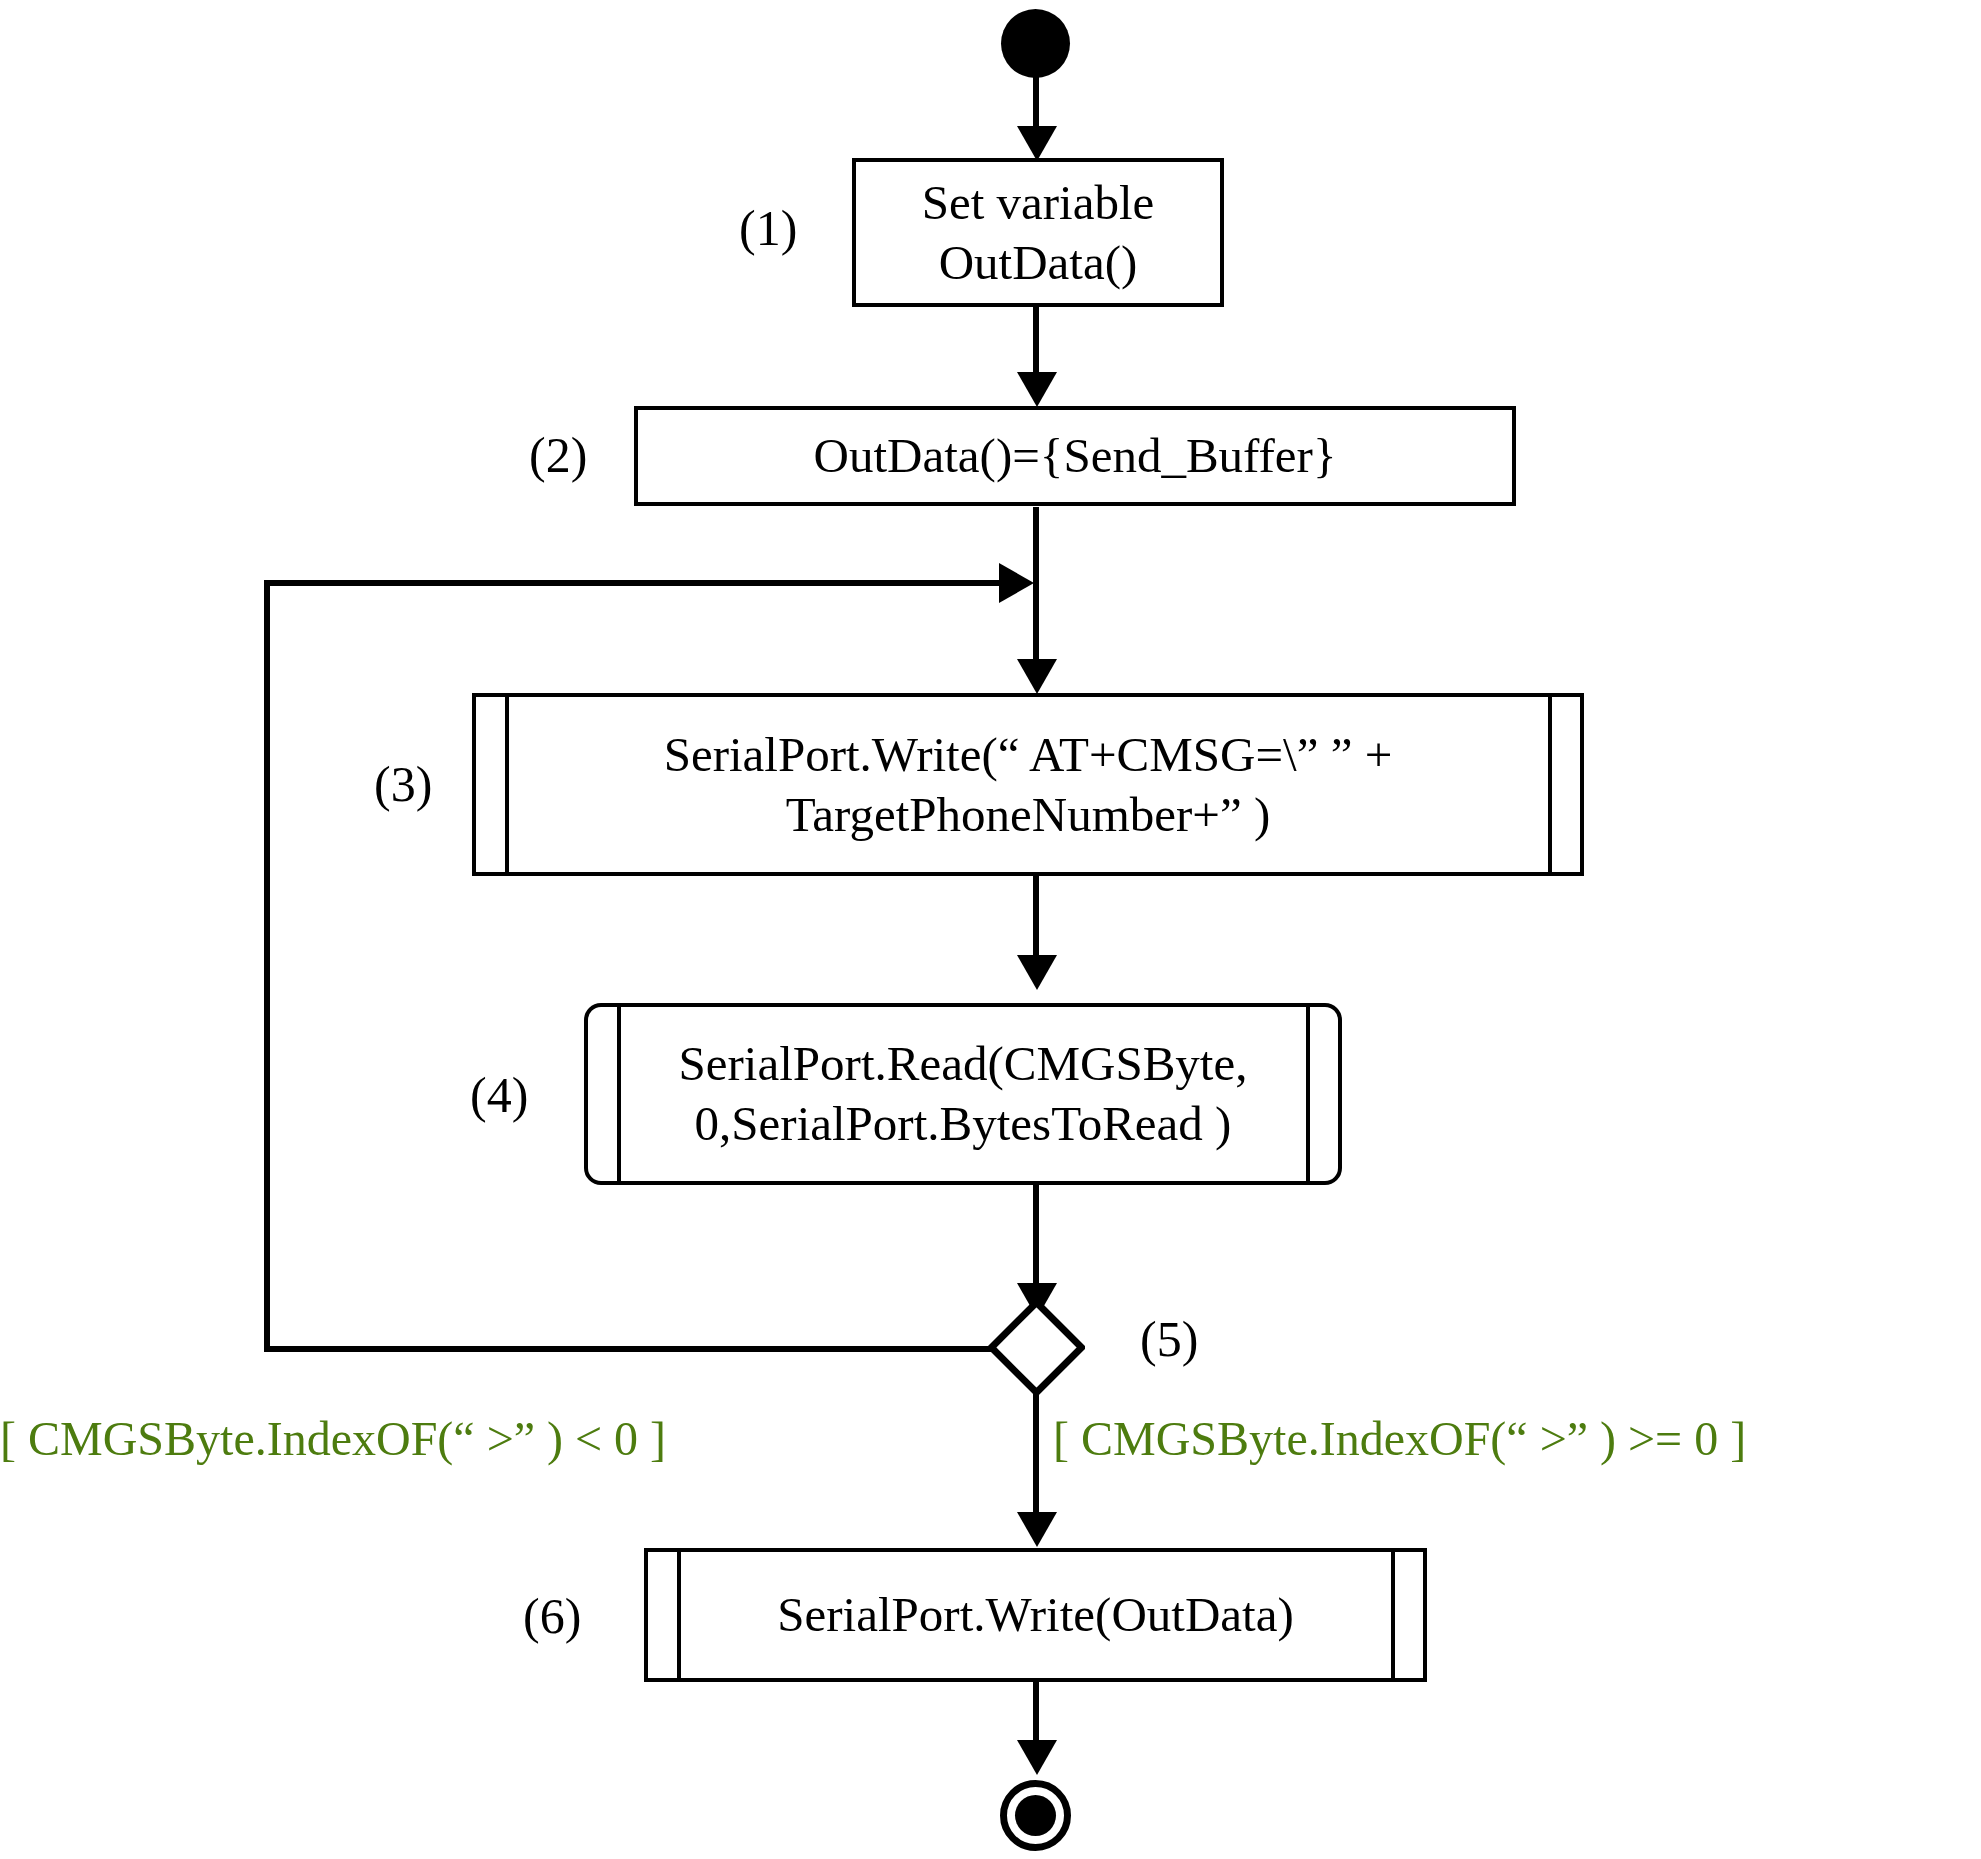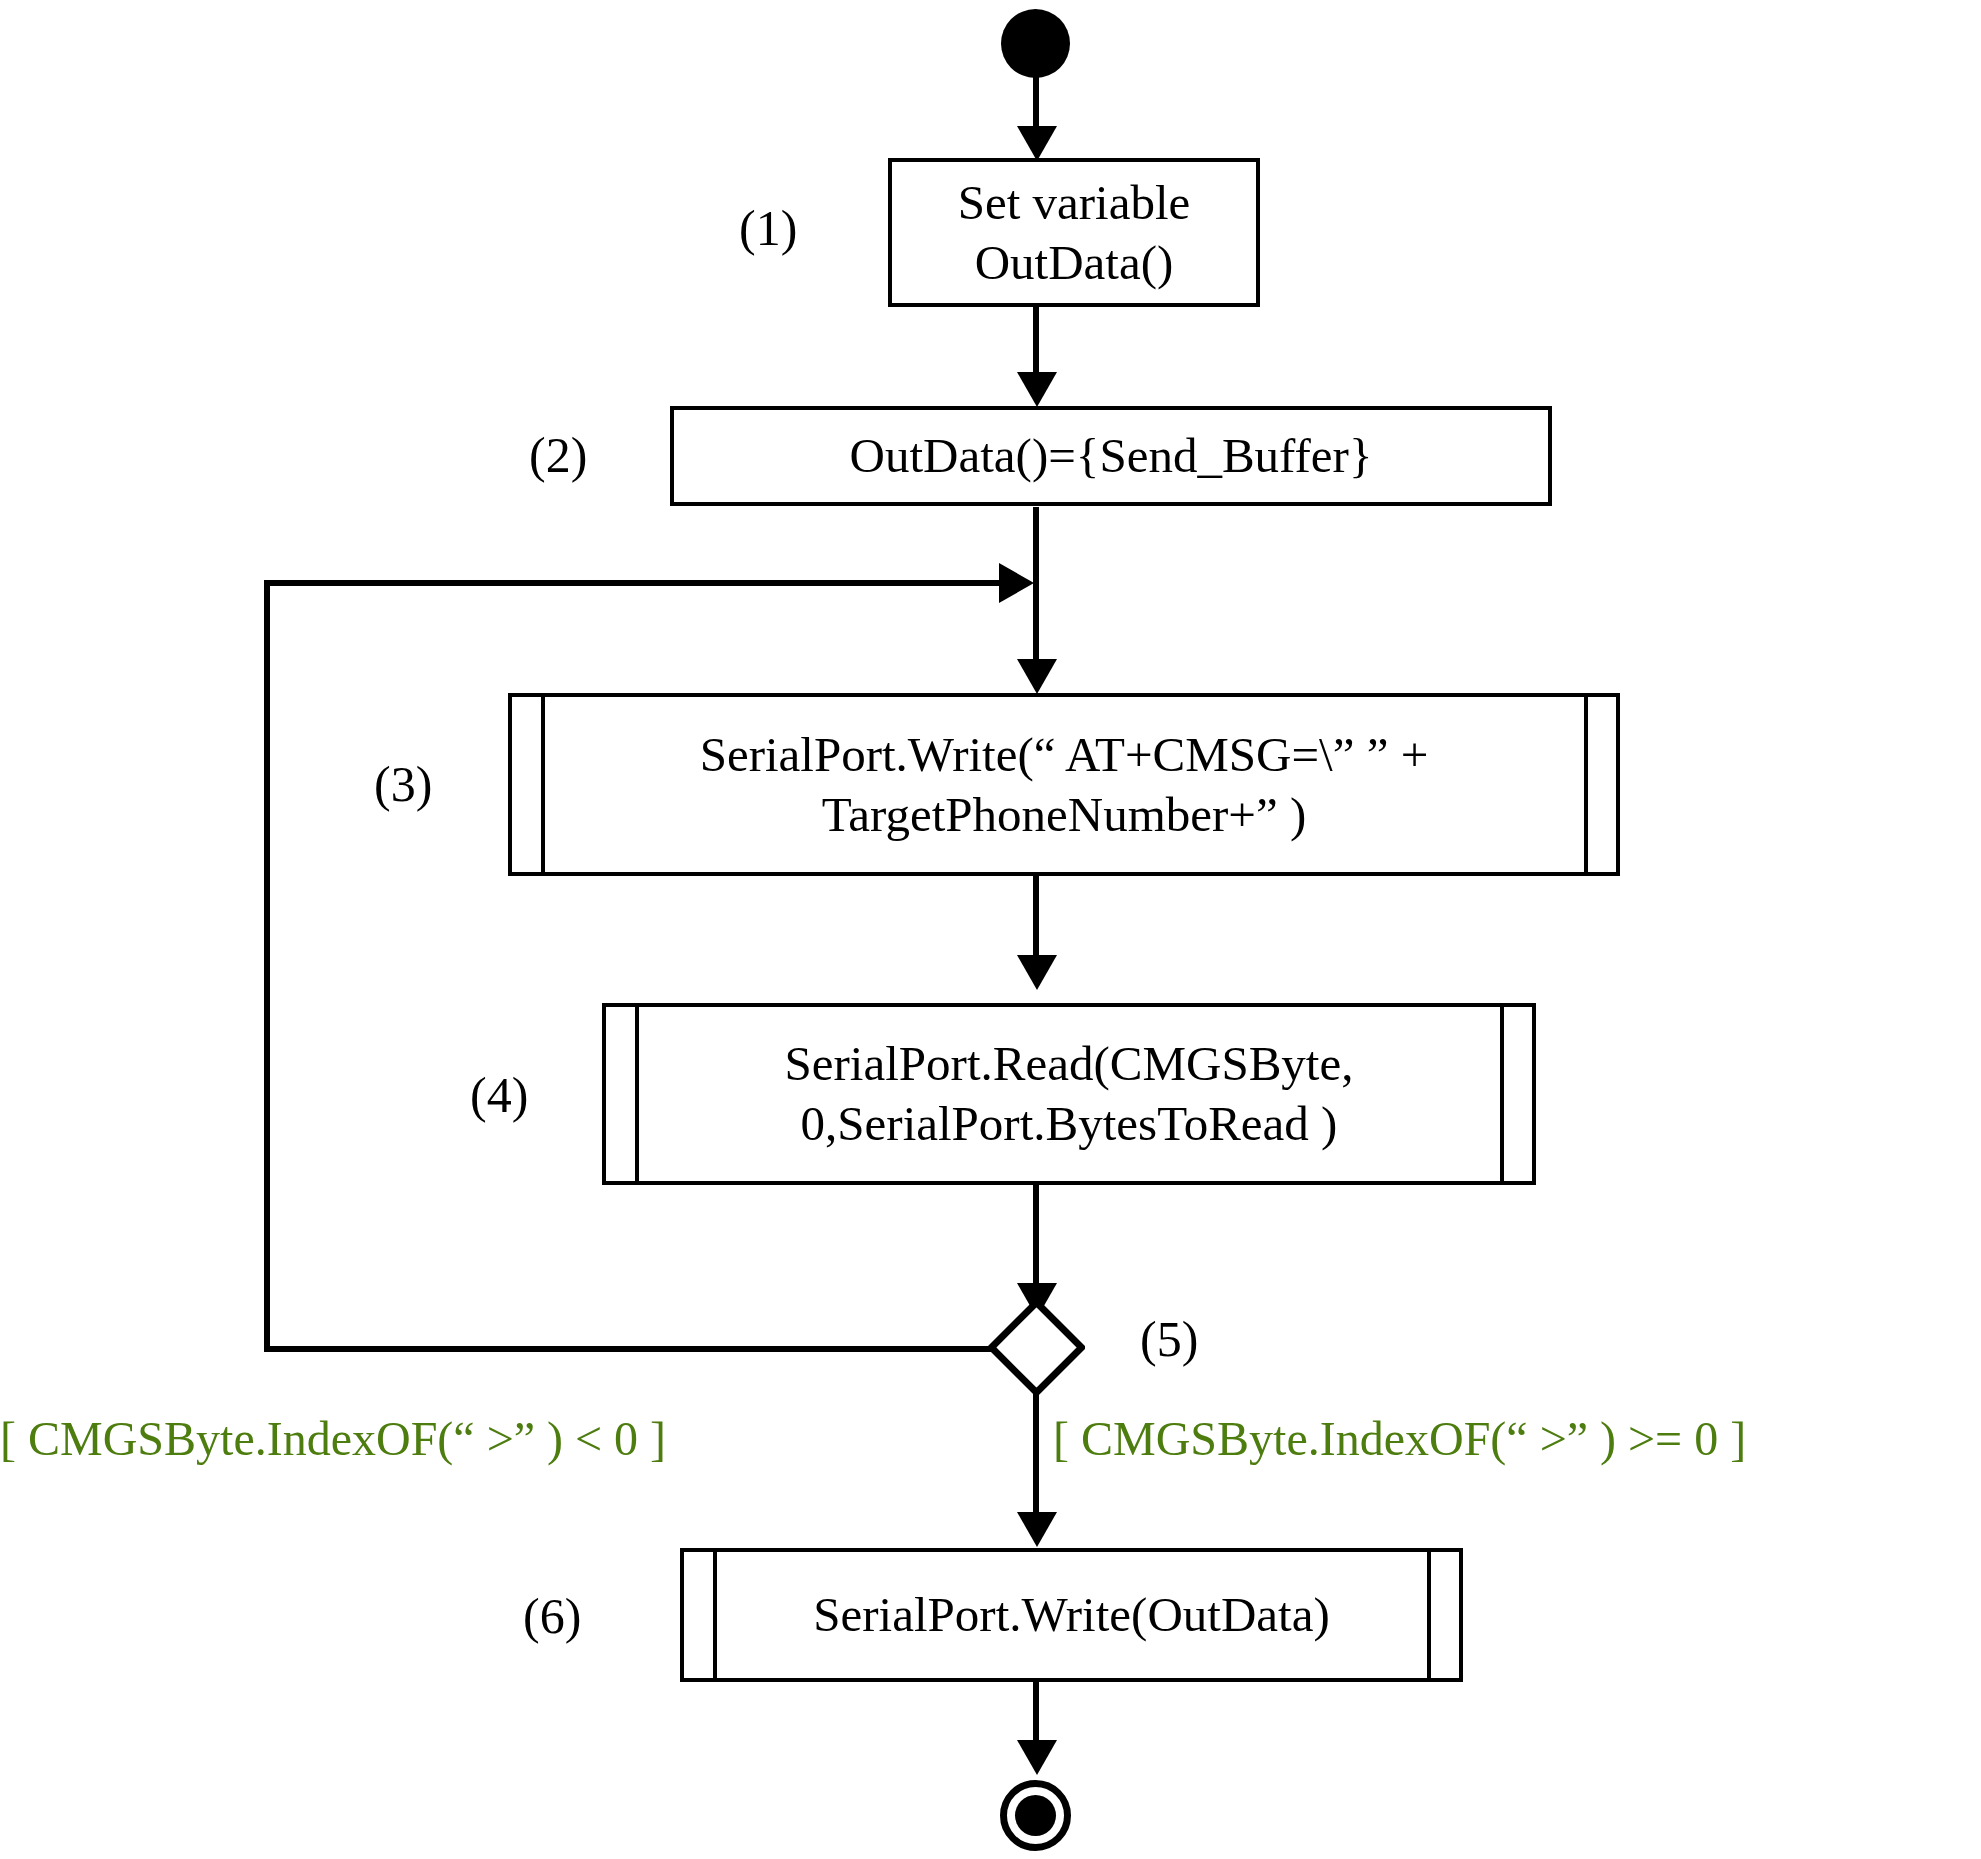--- a/index.html
+++ b/index.html
@@ -29,21 +29,20 @@
   
   .action {
     position: absolute;
     box-sizing: border-box;
     border: 4.3px solid #000;
     background: #fff;
     display: flex;
     align-items: center;
     justify-content: center;
     text-align: center;
-    margin-left: 36px;
   }
   .action .txt {
     font-size: 49px;
     line-height: 1.22;
     white-space: pre-line;
     padding: 0 5.2px;
   }
   
   .action.framed::before,
   .action.framed::after {
@@ -157,21 +156,21 @@
   <span class="step-label" style="left:374px; top:759px;">(3)</span>
   <div class="action framed" style="left:472px; top:693px; width:1112px; height:183px;">
     <span class="txt">SerialPort.Write(“  AT+CMSG=\”  ”  +
 TargetPhoneNumber+”  )</span>
   </div>
 
   <div class="vline" style="left:1033px; top:876px; height:82px;"></div>
   <div class="arrow-down" style="left:1017px; top:955px;"></div>
 
   <span class="step-label" style="left:470px; top:1070px;">(4)</span>
-  <div class="action framed" style="left:566px; top:1003px; width:934px; height:182px;">
+  <div class="action framed" style="left:584px; top:1003px; width:758px; height:182px;border-radius:17px;">
     <span class="txt">SerialPort.Read(CMGSByte,
 0,SerialPort.BytesToRead )</span>
   </div>
 
   <div class="vline" style="left:1033px; top:1185px; height:108px;"></div>
   <div class="arrow-down" style="left:1017px; top:1283px;"></div>
 
   <svg class="decision" style="left:988px; top:1299px;" width="97" height="97" viewBox="0 0 112 112">
     <polygon points="56,4 108,56 56,108 4,56" fill="#ffffff" stroke="#000000" stroke-width="8"></polygon>
   </svg>

